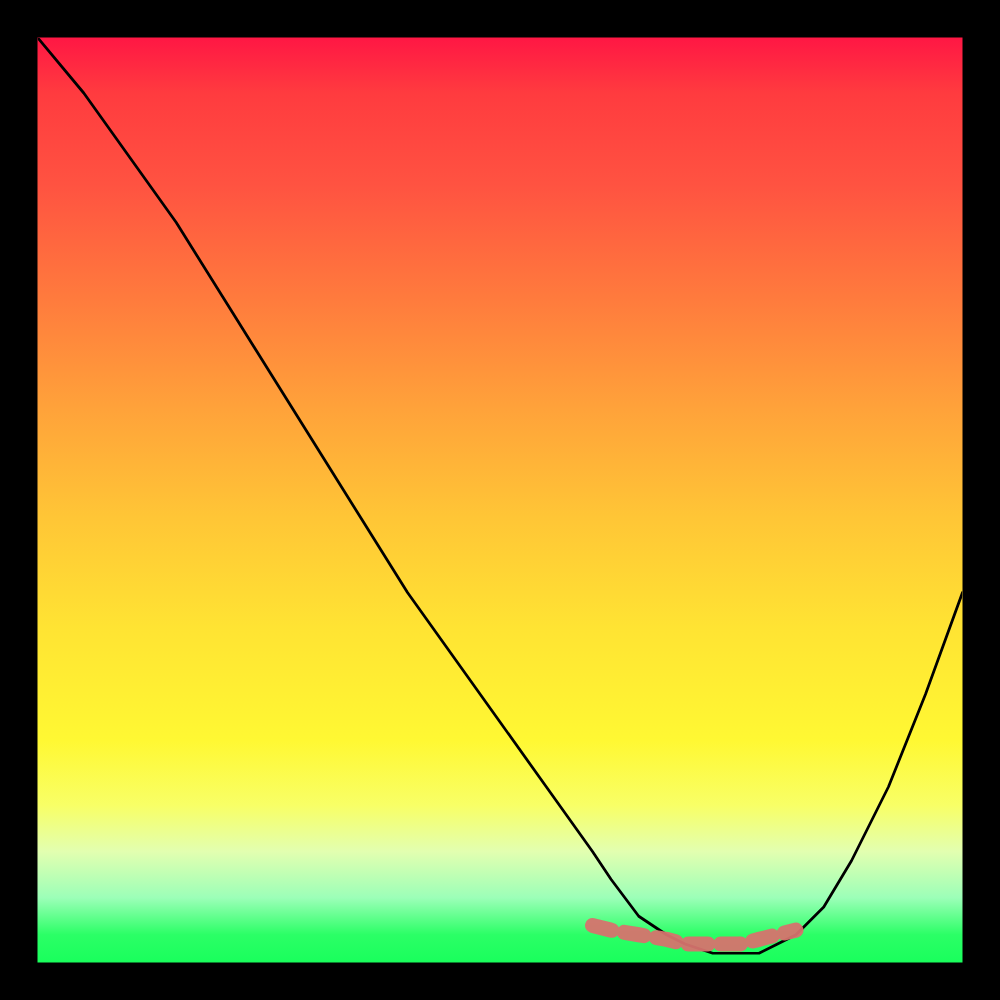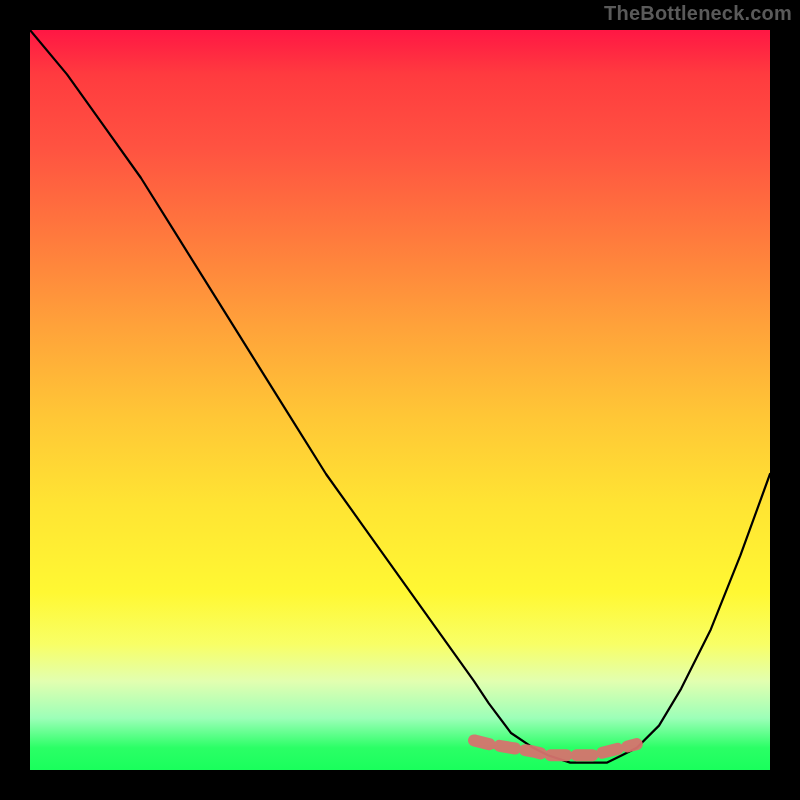--- a/index.html
+++ b/index.html
@@ -73,21 +73,20 @@
     stroke-linejoin: round;
     stroke-dasharray: 16 10;
     opacity: 0.95;
   }
 </style>
 </head>
 <body>
 
 <div class="frame">
 
-  <div class="watermark">TheBottleneck.com</div>
 
   <div class="plot-area">
     <svg viewBox="0 0 740 740">
       <path id="bottleneck-curve-path" class="curve-black" d="M0.00 0.00 L37.00 44.40 L74.00 96.20 L111.00 148.00 L148.00 207.20 L185.00 266.40 L222.00 325.60 L259.00 384.80 L296.00 444.00 L333.00 495.80 L370.00 547.60 L407.00 599.40 L444.00 651.20 L458.80 673.40 L481.00 703.00 L503.20 717.80 L518.00 725.20 L540.20 732.60 L562.40 732.60 L577.20 732.60 L592.00 725.20 L606.80 717.80 L629.00 695.60 L651.20 658.60 L680.80 599.40 L710.40 525.40 L740.00 444.00"></path>
       <path id="optimal-band-path" class="optimal-band" d="M444.00 710.40 L458.80 714.10 L481.00 717.80 L503.20 721.50 L518.00 725.20 L540.20 725.20 L562.40 725.20 L577.20 721.50 L592.00 717.80 L606.80 714.10"></path>
     </svg>
   </div>
 
 </div>
 

